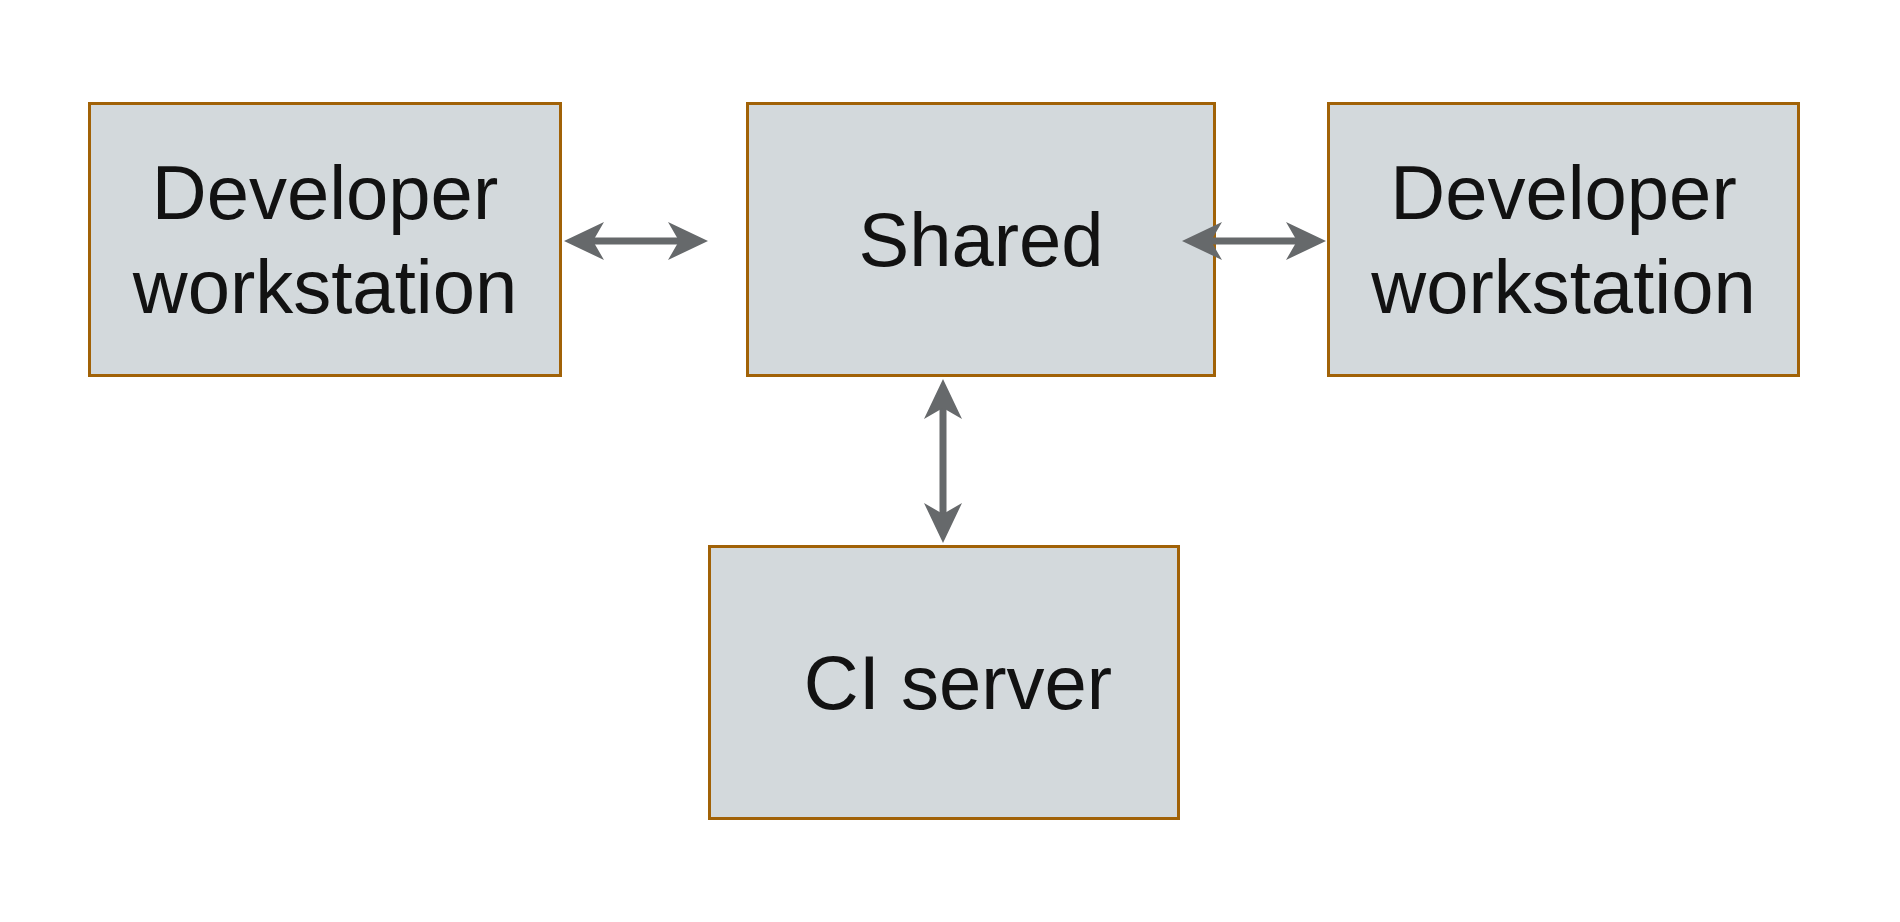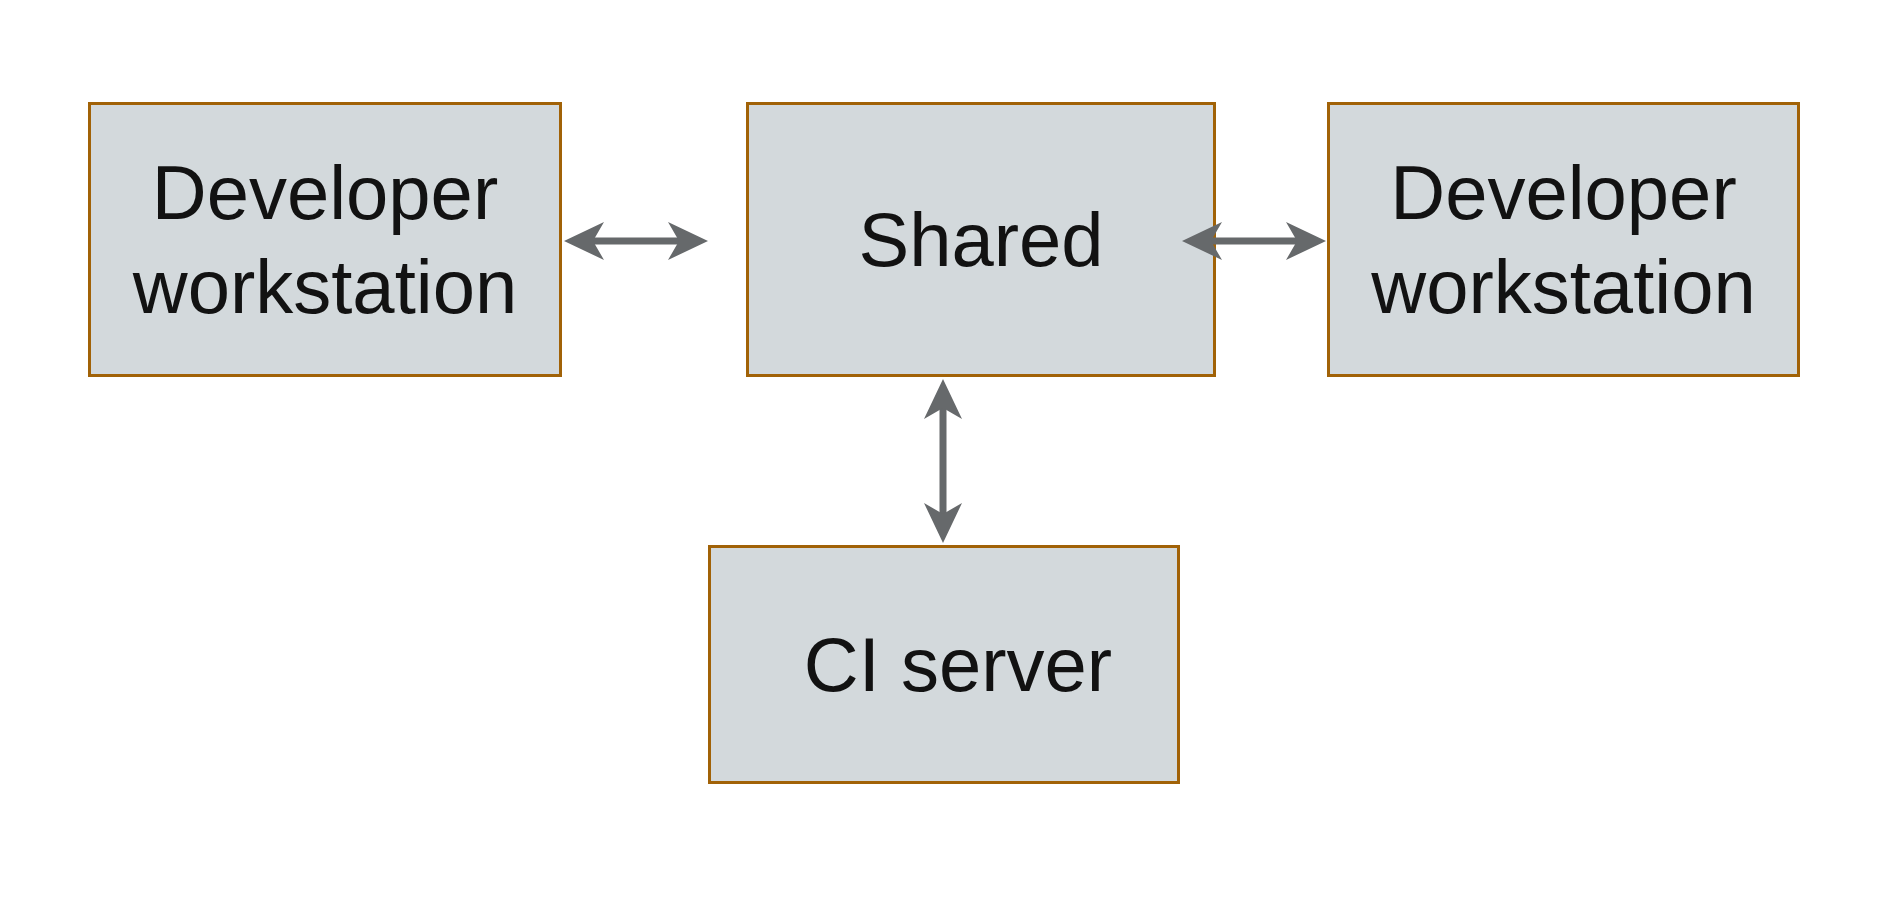--- a/index.html
+++ b/index.html
@@ -28,21 +28,21 @@
   .node-label {
     color: #121212;
     font-size: 76px;
     line-height: 94px;
     font-weight: 400;
     letter-spacing: 0px;
   }
   #node-dev-left  { left: 88px;   top: 102px; width: 474px; height: 275px; }
   #node-shared    { left: 710px;  top: 102px; width: 470px; height: 275px; margin-left: 36px; }
   #node-dev-right { left: 1327px; top: 102px; width: 473px; height: 275px; }
-  #node-ci        { left: 708px;  top: 545px; width: 472px; height: 239px; padding-left: 28px; }
+  #node-ci        { left: 708px;  top: 545px; width: 472px; height: 275px; padding-left: 28px; }
 
   .arrow {
     position: absolute;
     display: block;
   }
   #arrow-left     { left: 562px;  top: 211px; }
   #arrow-right    { left: 1180px; top: 211px; }
   #arrow-vertical { left: 913px;  top: 377px; }
   .arrow-shape { fill: #66696b; }
 </style>

